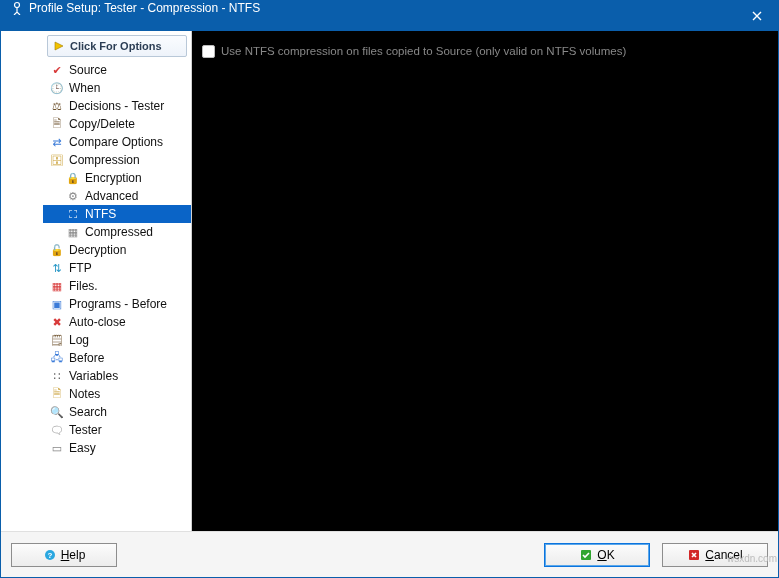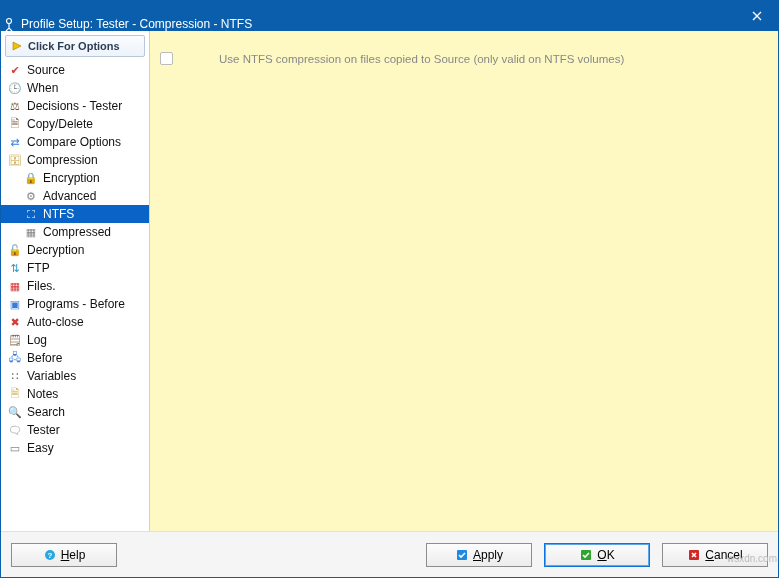--- a/index.html
+++ b/index.html
@@ -1,35 +1,35 @@
 <!DOCTYPE html>
 <html><head>
 <meta charset="utf-8">
 <style>
   * { box-sizing: border-box; font-family: "Segoe UI", Tahoma, sans-serif; }
   html, body { margin:0; padding:0; height:100%; }
   body { width:779px; height:578px; display:flex; flex-direction:column; background:#fff; border:1px solid #0a5eab; overflow:hidden; }
-  .titlebar { height:30px; background:#0a5eab; color:#fff; display:flex; align-items:flex-end; font-size:12px; }
+  .titlebar { height:30px; background:#0a5eab; color:#fff; display:flex; align-items:flex-start; font-size:12px; padding-left:8px; }
   .titlebar .title { flex:1; padding-left:4px; }
   .titlebar .closebtn { width:42px; height:30px; display:flex; align-items:center; justify-content:center; font-size:14px; cursor:pointer; }
   .title-icon { width:16px; display:flex; align-items:center; justify-content:center; }
 
-  .body { flex:1; display:flex; overflow:hidden; background:#fef9c3; }
+  .body { flex:1; display:flex; overflow:hidden; background:#000000;margin-left:42px; }
   .sidebar { width:149px; border-right:1px solid #d0d0d0; display:flex; flex-direction:column; background:#fff; }
   .options-header { height:22px; margin:4px; border:1px solid #b9c8d8; background:linear-gradient(#fafcff,#eef3fa); display:flex; align-items:center; font-size:11px; font-weight:bold; color:#2b3d54; padding-left:4px; cursor:pointer; border-radius:2px;}
   .arrowdot { width:14px; margin-right:4px; display:flex; align-items:center; justify-content:center;}
   .tree { flex:1; overflow:auto; font-size:12px; color:#111; }
   .item { display:flex; align-items:center; height:18px; padding-left:6px; cursor:pointer; }
   .item.child { padding-left:22px; }
   .item.selected { background:#0a64c7; color:#fff; }
   .item .icon { width:16px; height:16px; display:flex; align-items:center; justify-content:center; margin-right:4px; font-size:11px;}
   .item .label { white-space:nowrap; }
 
   .main { flex:1; padding:14px 10px; font-size:11.5px; color:#888; }
-  .chk-row { display:flex; align-items:flex-end; height:20px; margin-bottom:8px;gap:40px;}
+  .chk-row { display:flex; align-items:flex-start; height:20px; margin-bottom:8px;}
   .chk-box { width:13px; height:13px; border:1px solid #bbb; margin-right:6px; background:#fff; border-radius:2px;}
   .chk-label { }
 
   .btnbar { height:46px; border-top:1px solid #e0e0e0; background:#f5f5f5; display:flex; align-items:center; padding:0 10px; }
   .btnbar .spacer { flex:1; }
   .btn { width:106px; height:24px; margin-left:12px; border:1px solid #8d8d8d; background:linear-gradient(#fcfcfc,#ececec); display:flex; align-items:center; justify-content:center; font-size:12px; cursor:pointer; }
   .btn.default { border:1px solid #0b74de; box-shadow:0 0 0 1px #5aa7ea inset; }
   .btn .bicon { width:14px; height:14px; margin-right:4px; display:flex; align-items:center; justify-content:center;}
   .btn .underline { text-decoration:underline; }
   .btn.help { margin-left:0; }
@@ -168,29 +168,20 @@
   <div class="btn help">
     <span class="bicon">
       <svg width="12" height="12" viewBox="0 0 12 12">
           <circle cx="6" cy="6" r="5" fill="#2aa7e0"></circle>
           <text x="6" y="9" font-size="8" text-anchor="middle" fill="#fff" font-weight="bold">?</text>
         </svg>
     </span>
     <span><span class="underline" title="Help">H</span>elp</span>
   </div>
   <div class="spacer"></div>
-  <div class="btn">
-    <span class="bicon">
-      <svg width="12" height="12" viewBox="0 0 12 12">
-          <rect x="1" y="1" width="10" height="10" rx="1" fill="#1e88e5"></rect>
-          <path d="M3 6l2 2 4-4" stroke="#fff" fill="none" stroke-width="1.6"></path>
-        </svg>
-    </span>
-    <span><span class="underline">A</span>pply</span>
-  </div>
   <div class="btn default">
     <span class="bicon">
       <svg width="12" height="12" viewBox="0 0 12 12">
           <rect x="1" y="1" width="10" height="10" rx="1" fill="#2fa52f"></rect>
           <path d="M3 6l2 2 4-4" stroke="#fff" fill="none" stroke-width="1.6"></path>
         </svg>
     </span>
     <span><span class="underline">O</span>K</span>
   </div>
   <div class="btn">

